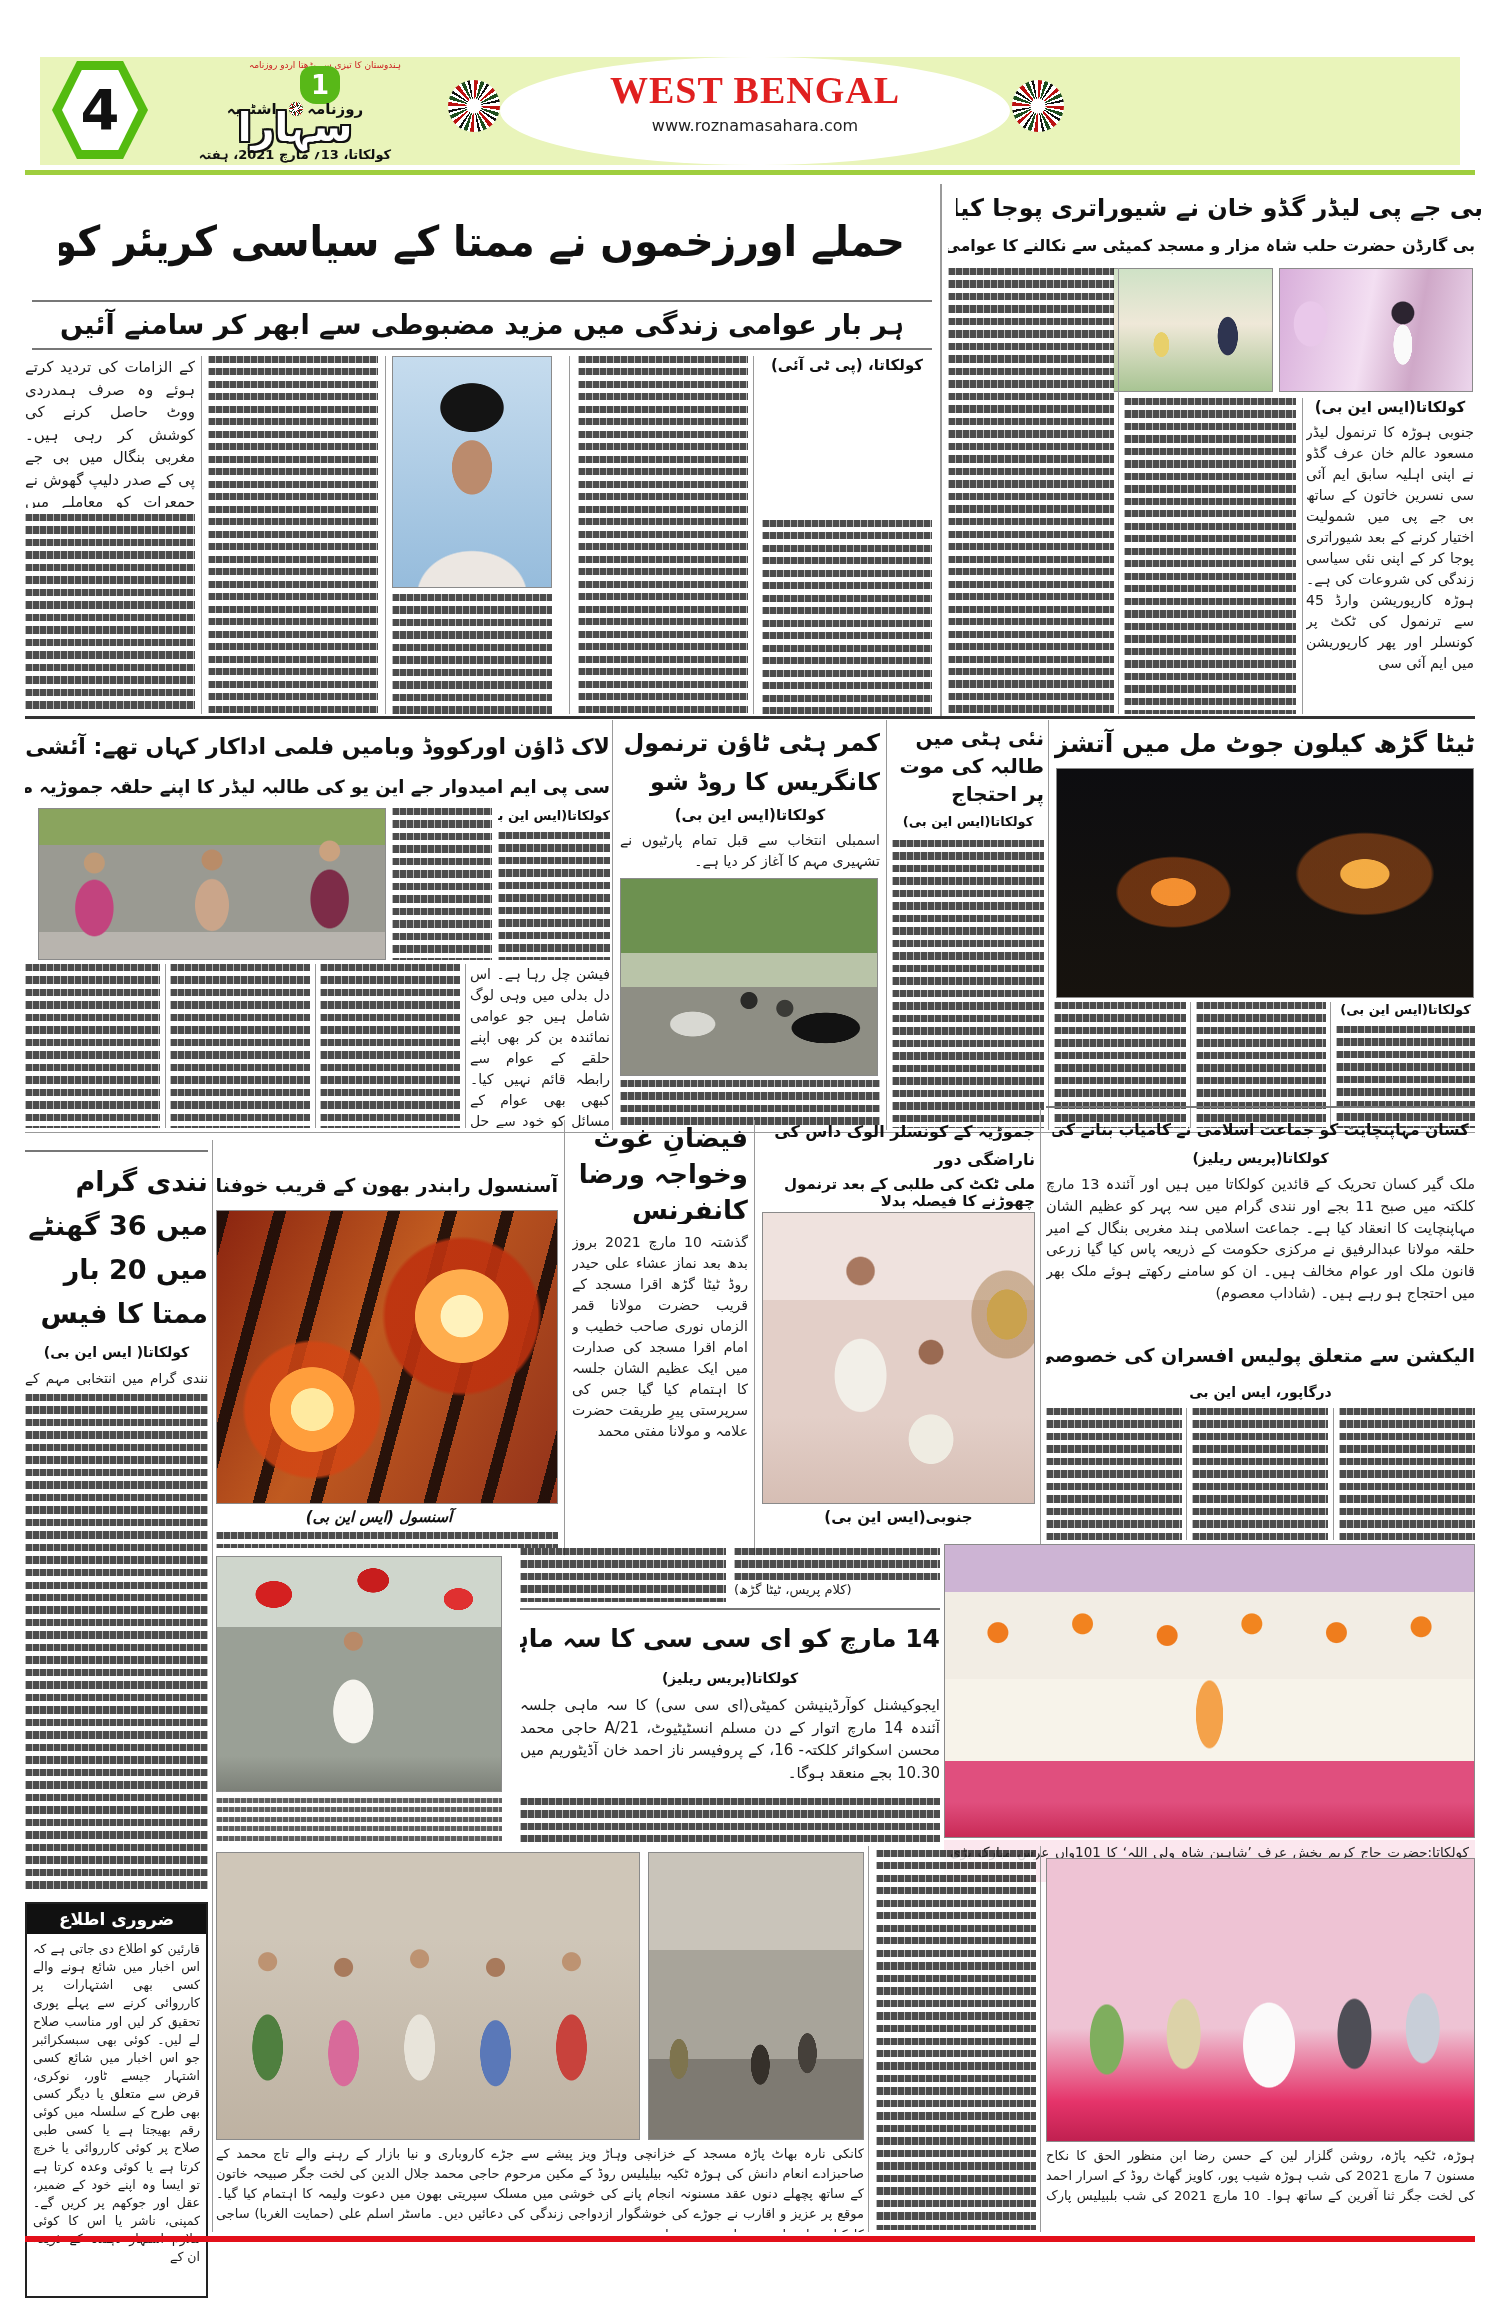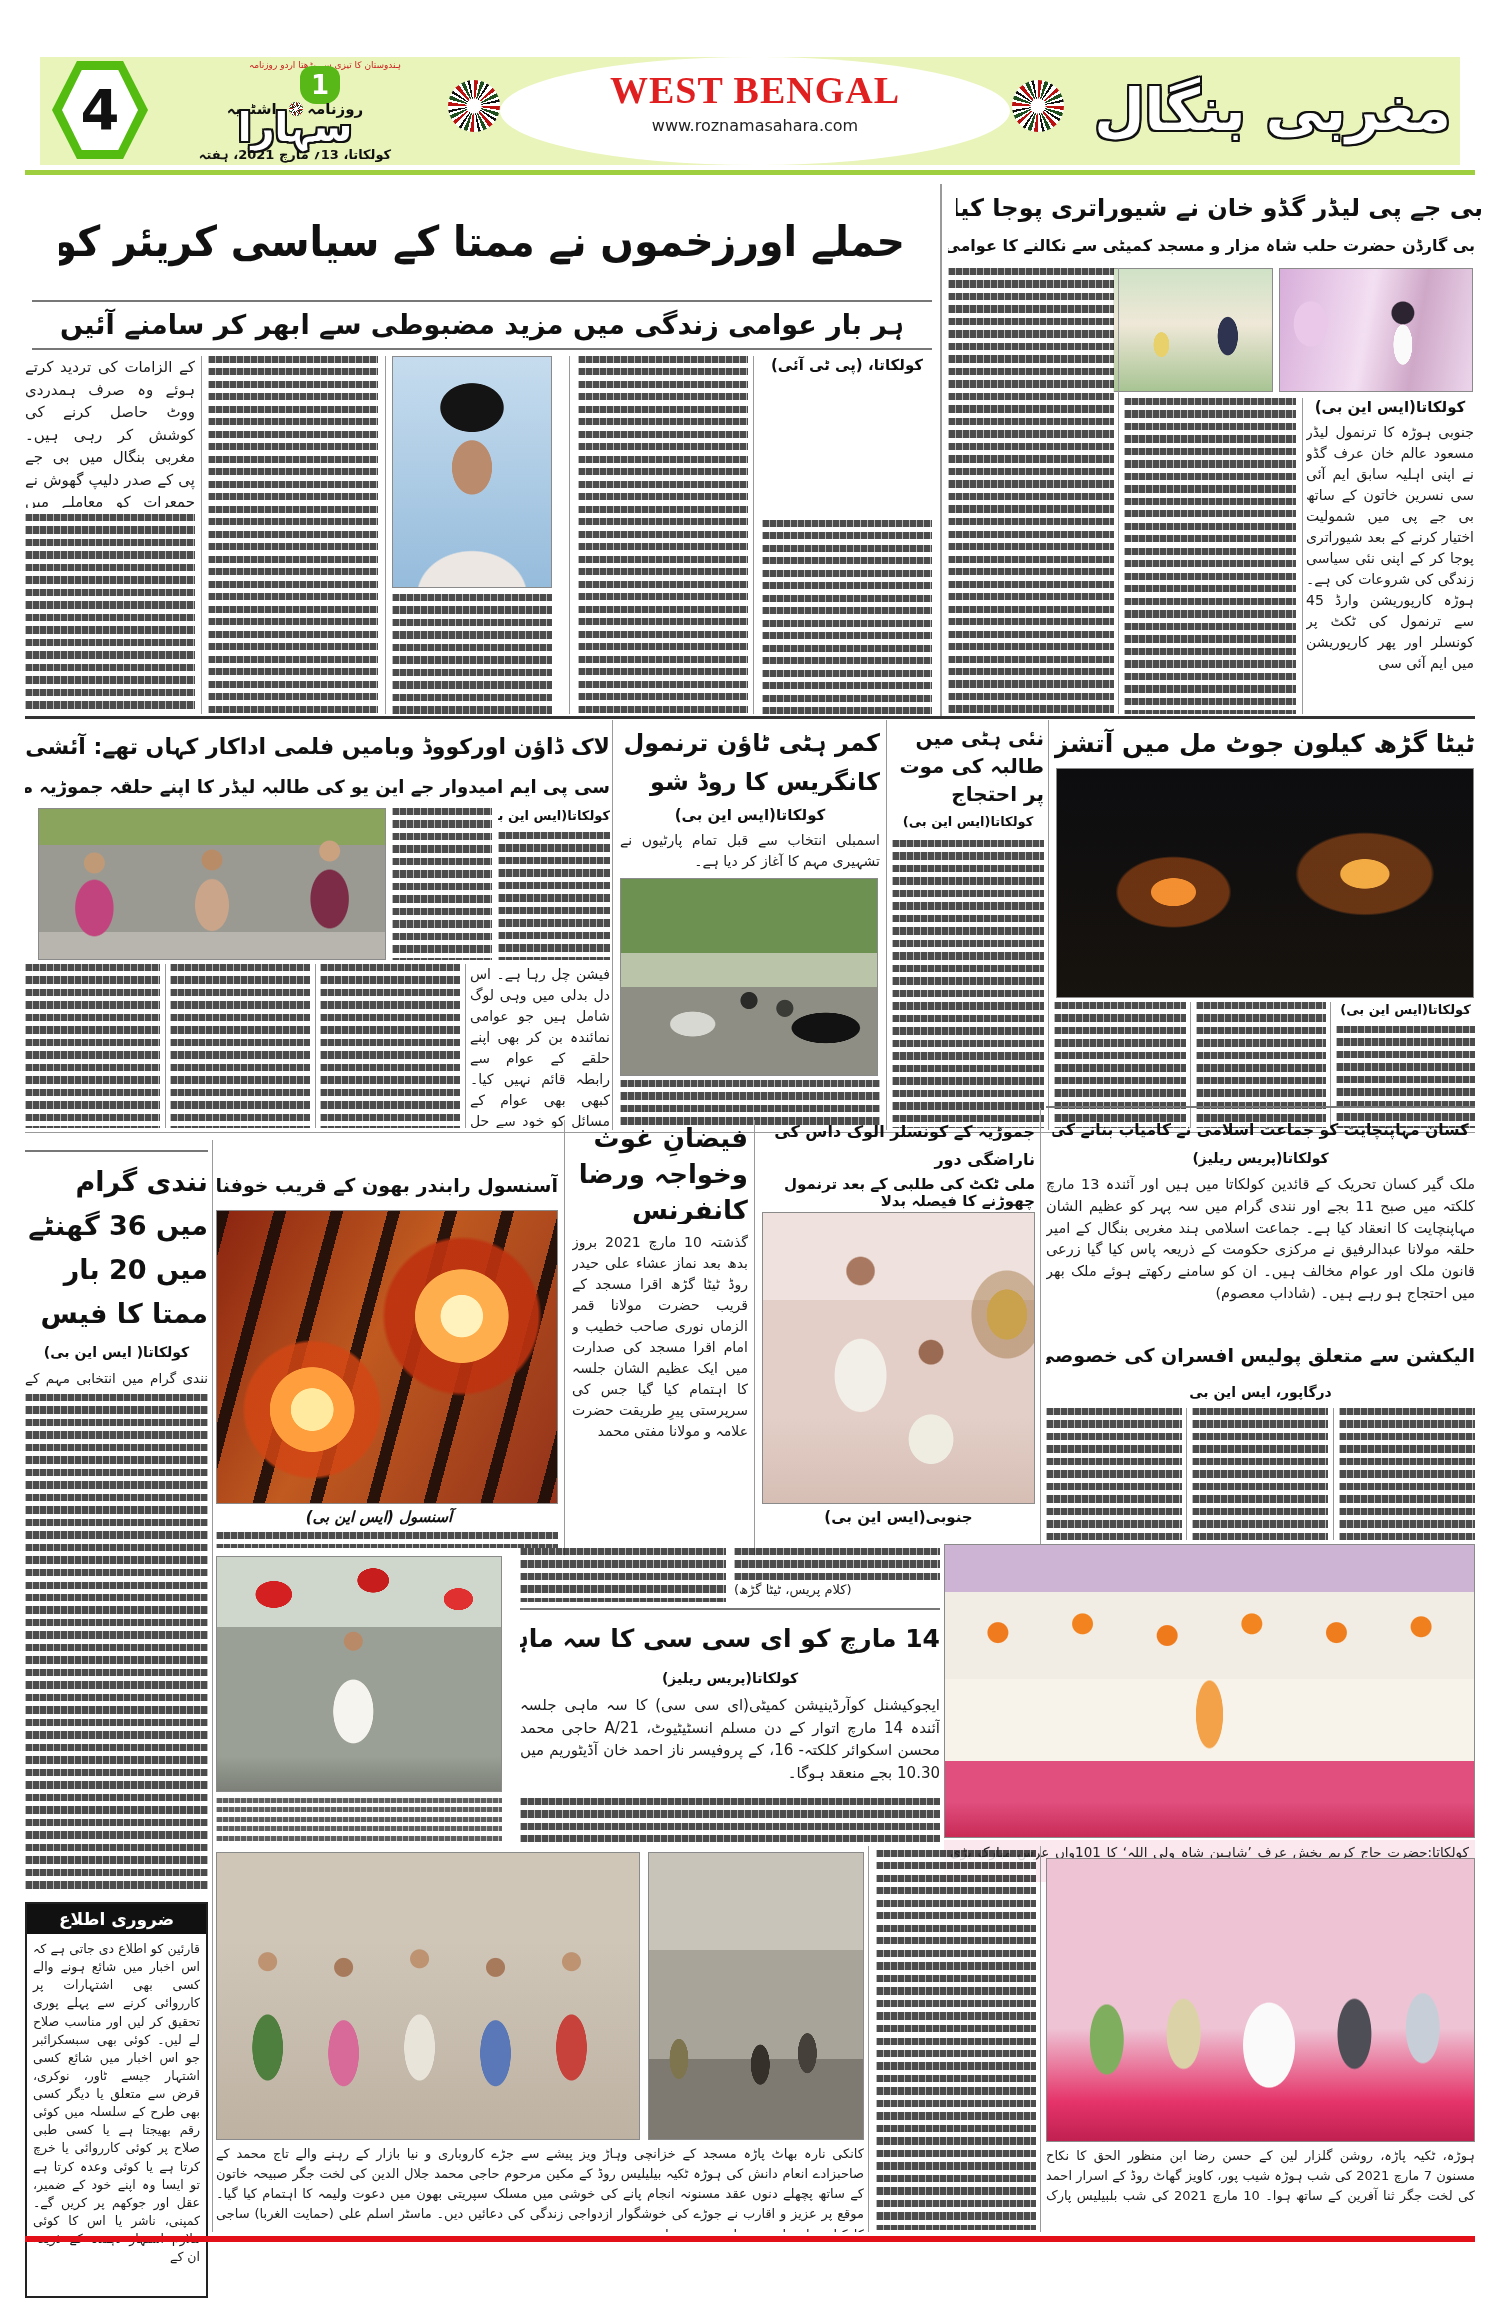--- a/index.html
+++ b/index.html
@@ -138,21 +138,20 @@
   </div>
   <div class="abs ur outline" style="left:150px;top:104px;width:290px;height:46px;font-size:40px;font-weight:bold;text-align:center;line-height:46px;">سہارا</div>
   <div class="abs ur" style="left:150px;top:147px;width:290px;height:16px;font-size:13px;font-weight:bold;color:#111;text-align:center;white-space:nowrap;">کولکاتا، 13؍ مارچ 2021، ہفتہ</div>
 
   <div class="abs fw" style="left:448px;top:80px;width:52px;height:52px;"></div>
   <div class="abs fw" style="left:1012px;top:80px;width:52px;height:52px;"></div>
 
   <div class="abs" style="left:560px;top:68px;width:390px;height:46px;font-family:'Liberation Serif',serif;font-weight:bold;font-size:38px;color:#e02020;text-align:center;letter-spacing:1px;direction:ltr;">WEST BENGAL</div>
   <div class="abs" style="left:560px;top:116px;width:390px;height:20px;font-size:16px;color:#222;text-align:center;direction:ltr;">www.roznamasahara.com</div>
 
-  <div class="abs ur outline" style="left:1075px;top:60px;width:395px;height:100px;font-size:58px;font-weight:bold;text-align:center;line-height:100px;">مغربی بنگال</div>
 
   <div class="abs" style="left:25px;top:170px;width:1450px;height:5px;background:#9fce3e;"></div>
 
   <div class="abs ur hl" style="left:32px;top:186px;width:900px;height:112px;font-size:42px;line-height:112px;transform:scaleX(.94);transform-origin:center;">حملے اورزخموں نے ممتا کے سیاسی کریئر کو شکل دی</div>
   <div class="abs hr" style="left:32px;top:300px;width:900px;"></div>
   <div class="abs ur hl" style="left:32px;top:304px;width:900px;height:42px;font-size:27px;line-height:42px;">ہر بار عوامی زندگی میں مزید مضبوطی سے ابھر کر سامنے آئیں</div>
   <div class="abs hr" style="left:32px;top:348px;width:900px;"></div>
 
   <div class="abs ur dl" style="left:762px;top:356px;width:170px;height:24px;">کولکاتا، (پی ٹی آئی)</div>
   <div class="abs sim" style="left:762px;top:520px;width:170px;height:194px;"></div>

